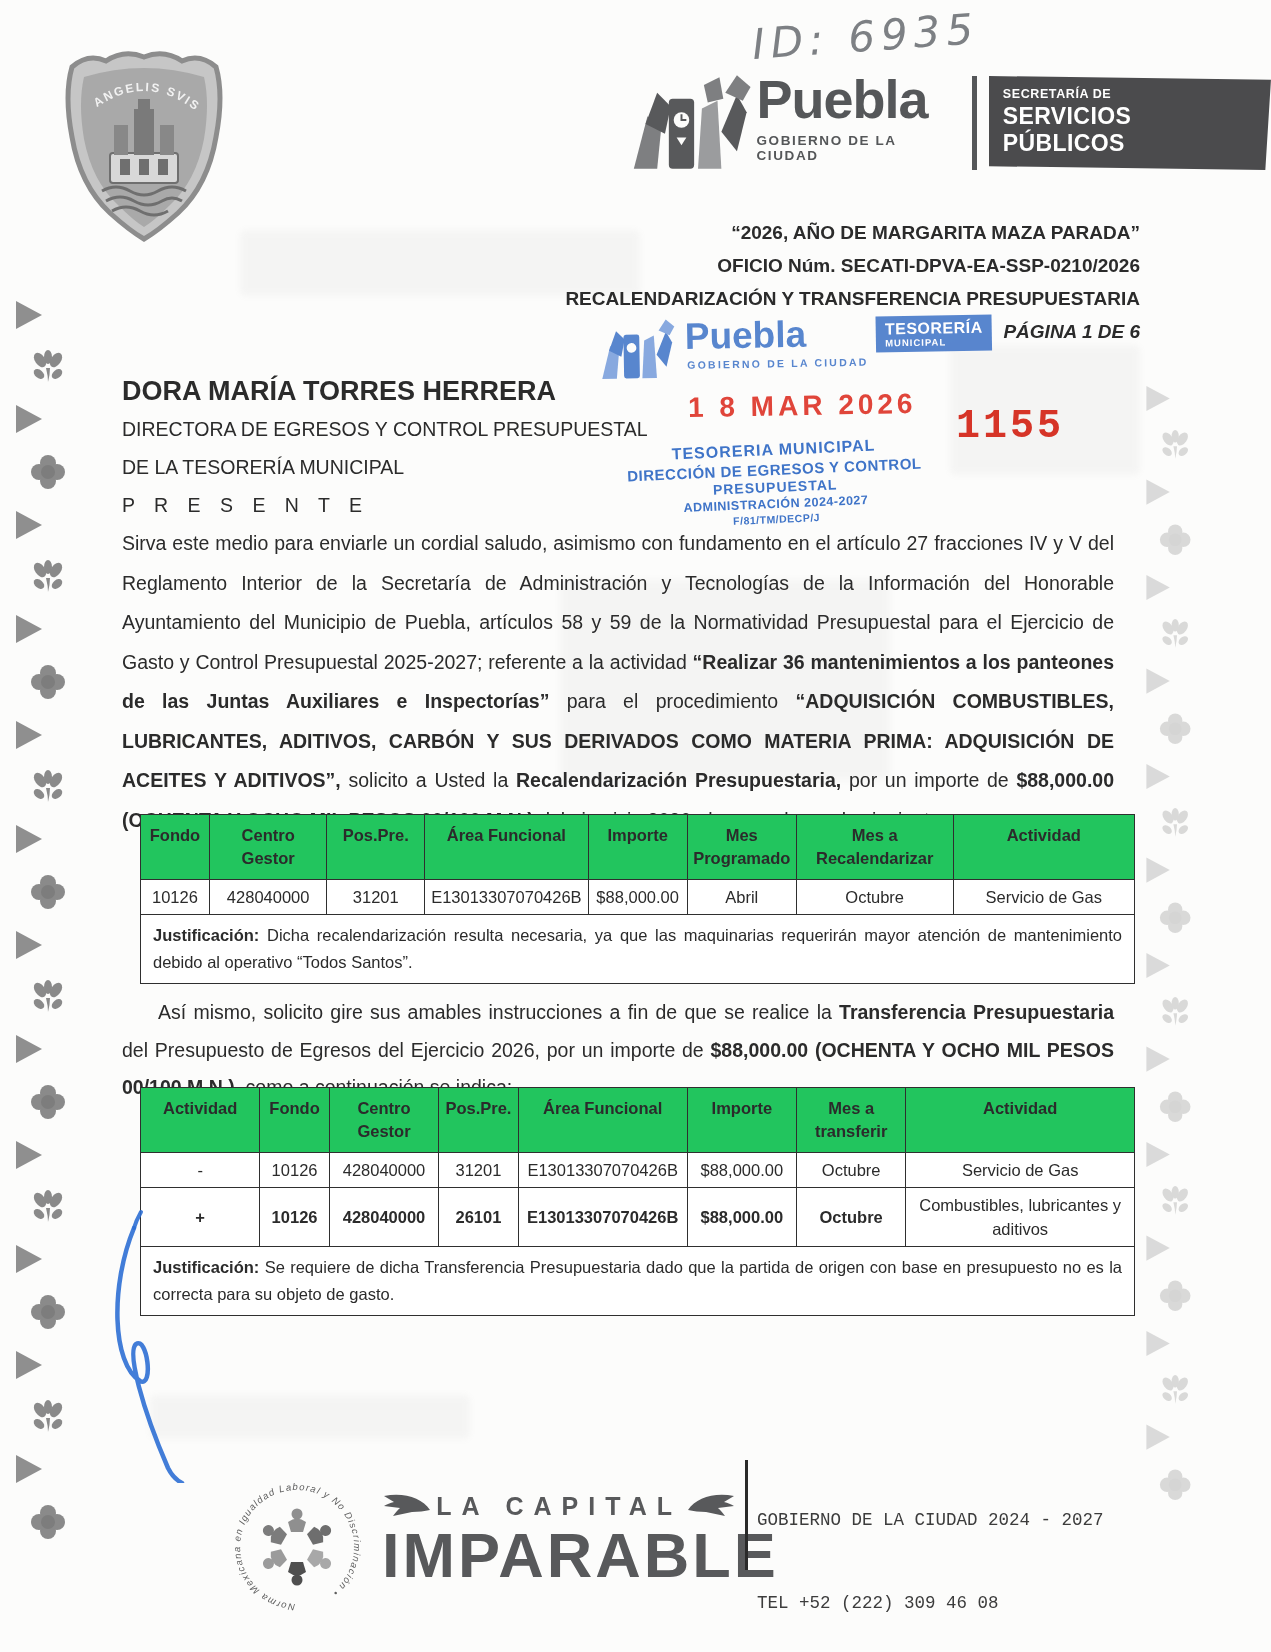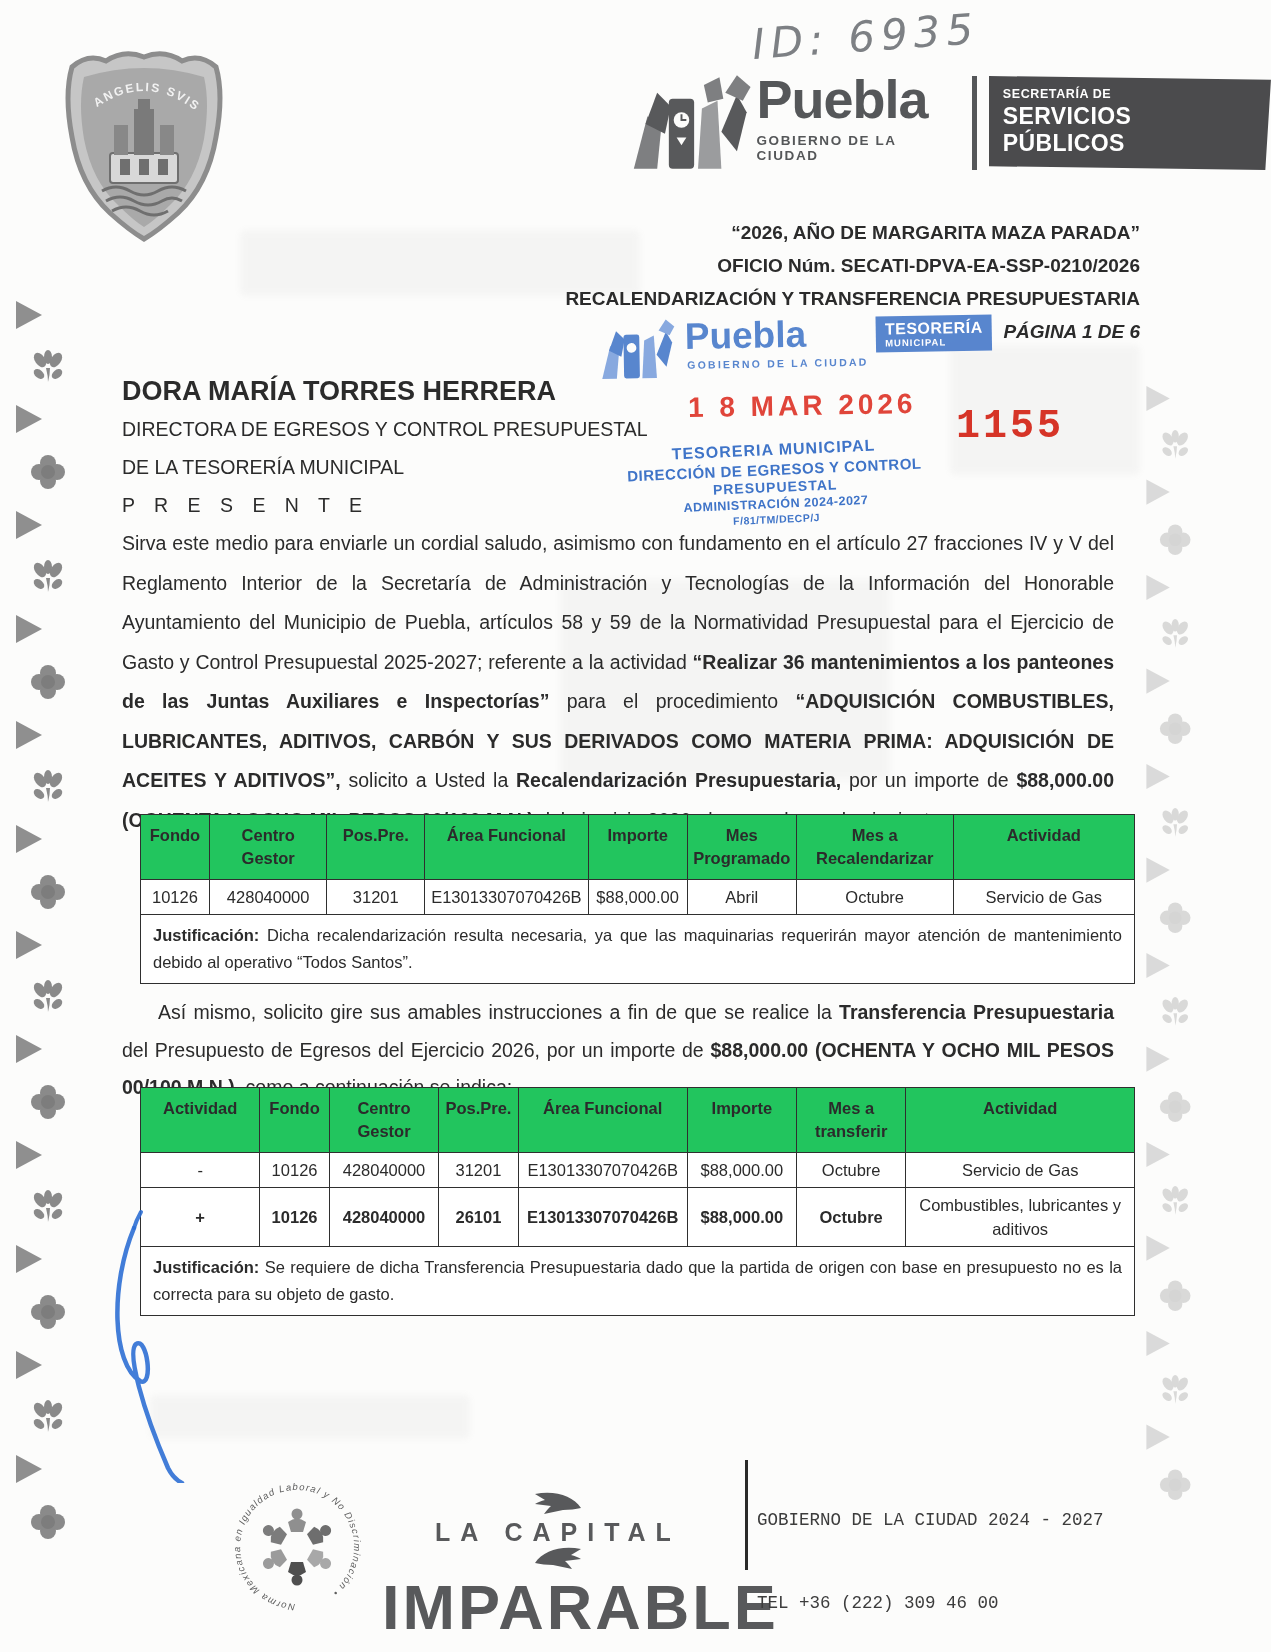--- a/index.html
+++ b/index.html
@@ -70,21 +70,21 @@
   .just-cell{text-align:justify;padding:7px 12px;line-height:27px;}
   .bold-row td{font-weight:700;}
   .bold-row td.normal{font-weight:400;}
 
   
   .signature{left:90px;top:1168px;}
 
   
   .seal{left:224px;top:1474px;}
   .campaign{left:382px;top:1492px;width:352px;text-align:center;color:#58595b;}
-  .camp-row1{display:flex;align-items:center;justify-content:space-between;flex-direction:column;}
+  .camp-row1{display:flex;align-items:center;justify-content:flex-end;gap:6px;}
   .camp-top{font-size:25px;font-weight:800;letter-spacing:10px;white-space:nowrap;}
   .camp-bottom{font-size:63px;font-weight:800;letter-spacing:3px;margin-top:-2px;}
   .addr-line{left:745px;top:1460px;width:3px;height:110px;background:#2a2a2a;}
   .address{left:757px;top:1452px;font-family:"Liberation Mono","DejaVu Sans Mono",monospace;
            font-size:17.5px;line-height:27.5px;color:#3c3c3c;white-space:pre;}
 
   
   .pattern{display:flex;flex-direction:column;}
   .pattern-left{left:14px;top:300px;}
   .pattern-right{left:1142px;top:322px;opacity:.30;transform:scale(.9);}
@@ -647,20 +647,20 @@
       <svg width="46" height="26" viewBox="0 0 46 26">
         <path d="M0,16 C8,4 26,-2 46,2 L36,8 C40,9 43,10 46,12 L30,14 C33,17 35,19 37,22 L18,18 C12,18 5,17 0,16 Z" fill="#58595b"></path>
       </svg>
     </div>
     <div class="camp-bottom">IMPARABLE</div>
   </div>
 
   <div class="abs addr-line"></div>
   <div class="abs address">
     <div>GOBIERNO DE LA CIUDAD 2024 - 2027</div>
-    <div>TEL +36 (222) 309 46 00</div>
+    <div>TEL +52 (222) 309 46 08</div>
     
     
     
     
   </div>
 
 </div>
 
 </body></html>

